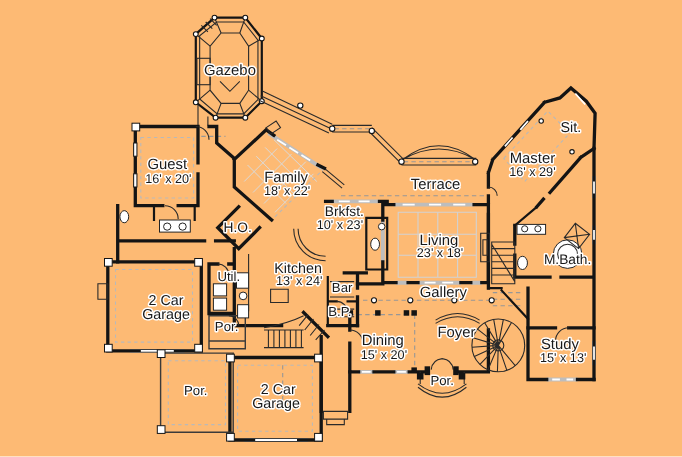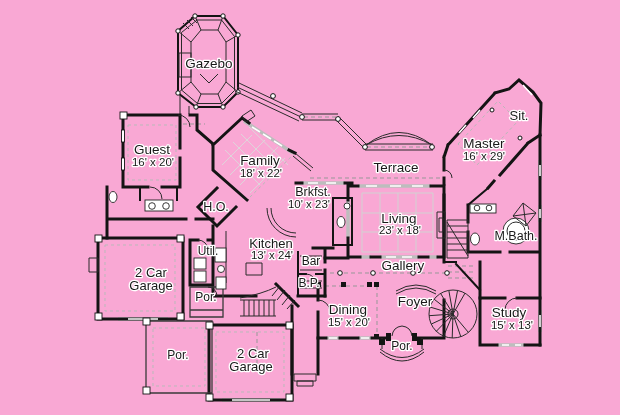--- a/index.html
+++ b/index.html
@@ -1,16 +1,16 @@
 <!DOCTYPE html>
 <html><head>
 <meta charset="utf-8">
 <style>
   html,body{margin:0;padding:0;background:#ffffff;width:620px;height:415px;overflow:hidden;}
-  #stage{position:relative;width:620px;height:415px;background:#f9a8d4;font-family:"Liberation Sans",sans-serif;text-align:center;}
+  #stage{position:relative;width:620px;height:415px;background:#fdba74;font-family:"Liberation Sans",sans-serif;text-align:center;}
   svg{position:absolute;left:0;top:0;}
   
   .w3{stroke:#141414;stroke-width:3;fill:none;stroke-linecap:square;}
   .w2{stroke:#141414;stroke-width:2;fill:none;stroke-linecap:square;}
   .t1{stroke:#2a2a2a;stroke-width:1;fill:none;}
   .t13{stroke:#3a3a3a;stroke-width:1.3;fill:none;}
   .g35{stroke:#bdbdbd;stroke-width:3.5;fill:none;}
   .ws{stroke:#ffffff;stroke-width:1.6;fill:none;}
   .gd{stroke:#979797;stroke-width:1;fill:none;stroke-dasharray:4 3;}
   .gl{stroke:#b9b9b9;stroke-width:1;fill:none;stroke-dasharray:3 3;}

